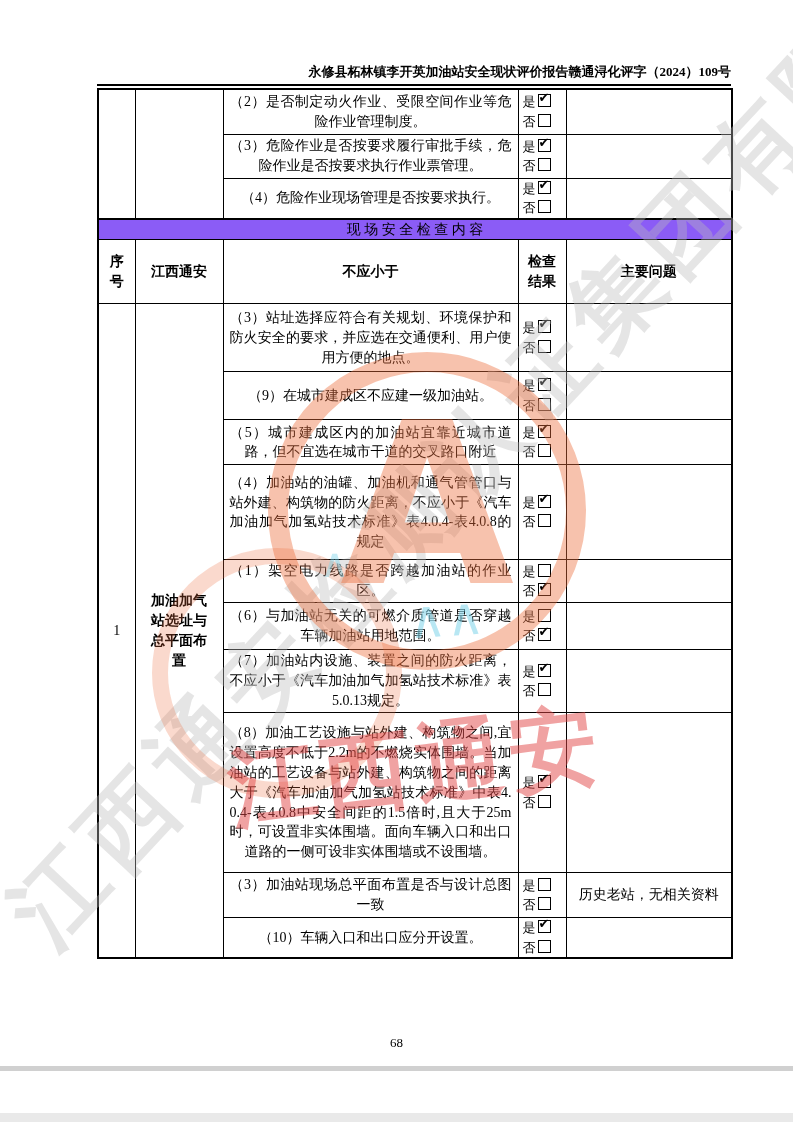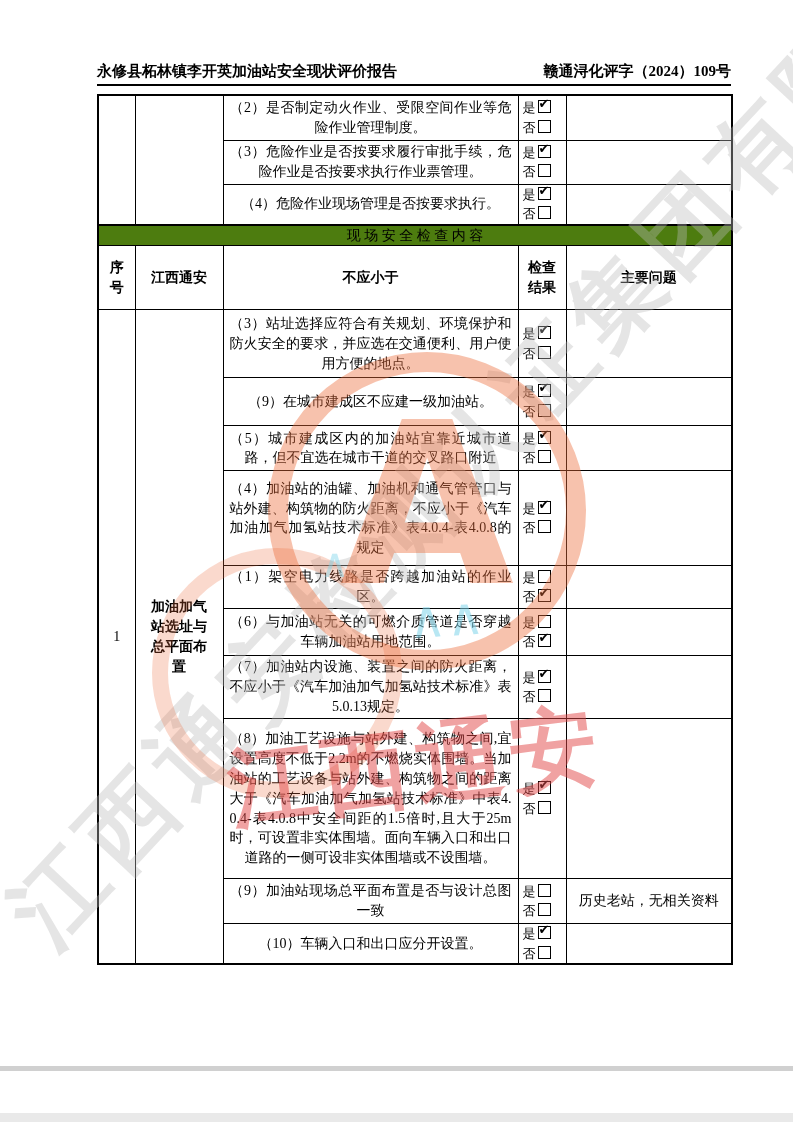--- a/index.html
+++ b/index.html
@@ -1,28 +1,28 @@
 <!DOCTYPE html>
 <html><head>
 <meta charset="utf-8">
 <style>
   html,body{margin:0;padding:0;background:#ffffff;}
   .page{position:relative;width:793px;height:1122px;background:#ffffff;overflow:hidden;
         font-family:"Liberation Serif",serif;color:#000;}
   
   .doc-header{position:absolute;left:97px;top:58px;width:634px;height:28px;
-    display:flex;justify-content:space-between;align-items:flex-end;
-    border-bottom:2px solid #000;font-size:15px;font-weight:bold;padding-bottom:3px;box-sizing:border-box;}
-  
-  .tbl-wrap{position:absolute;left:97px;top:94px;width:634px;border-radius:17px;}
+    display:flex;justify-content:flex-end;align-items:flex-end;
+    border-bottom:2px solid #000;font-size:13px;font-weight:bold;padding-bottom:3px;box-sizing:border-box;}
+  
+  .tbl-wrap{position:absolute;left:97px;top:88px;width:634px;border-radius:17px;}
   table{border-collapse:collapse;table-layout:fixed;width:634px;border:2px solid #000;}
   td{border:1px solid #000;padding:1px 6px;font-size:14px;line-height:1.42;
      vertical-align:middle;text-align:center;word-break:break-all;box-sizing:border-box;}
   td.content{text-align:justify;text-align-last:center;}
-  td.banner{background:#4d7c0f;border-top:2px solid #000;font-size:14px;height:21px;padding:0;}
+  td.banner{background:#8b5cf6;border-top:2px solid #000;font-size:14px;height:21px;padding:0;}
   td.hdr{font-weight:bold;white-space:pre-line;}
   td.item-cell{padding:0 13px;font-weight:bold;}
   
   td.res{font-size:13px;line-height:1.5;text-align:left;padding:0 2px 0 4px;}
   .cbline{white-space:nowrap;}
   .box{display:inline-block;width:11px;height:11px;border:1.4px solid #000;
        margin-left:2px;position:relative;top:1px;}
   .box::after{position:absolute;left:0px;top:-4px;font-size:13px;line-height:1;
        font-family:"DejaVu Sans",sans-serif;content:"";}
   td.res[data-state="yes"] .box-yes::after{content:"✔";}
@@ -175,21 +175,21 @@
       </tr>
       <tr style="height:160px">
         <td class="content">（8）加油工艺设施与站外建、构筑物之间,宜设置高度不低于2.2m的不燃烧实体围墙。当加油站的工艺设备与站外建、构筑物之间的距离大于《汽车加油加气加氢站技术标准》中表4.0.4-表4.0.8中安全间距的1.5倍时,且大于25m时，可设置非实体围墙。面向车辆入口和出口道路的一侧可设非实体围墙或不设围墙。</td>
         <td class="res" data-state="yes">
           <div class="cbline"><span>是</span><span class="box box-yes"></span></div>
           <div class="cbline"><span>否</span><span class="box box-no"></span></div>
         </td>
         <td></td>
       </tr>
       <tr style="height:45px">
-        <td class="content">（9）加油站现场总平面布置是否与设计总图一致</td>
+        <td class="content">（3）加油站现场总平面布置是否与设计总图一致</td>
         <td class="res" data-state="none">
           <div class="cbline"><span>是</span><span class="box box-yes"></span></div>
           <div class="cbline"><span>否</span><span class="box box-no"></span></div>
         </td>
         <td>历史老站，无相关资料</td>
       </tr>
       <tr style="height:40px">
         <td class="content">（10）车辆入口和出口应分开设置。</td>
         <td class="res" data-state="yes">
           <div class="cbline"><span>是</span><span class="box box-yes"></span></div>
@@ -205,16 +205,17 @@
     <div class="wm-company">江西通安检测认证集团有限公司</div>
     <div class="wm-ring2"></div>
     <div class="wm-ring">
       <span class="wm-ring-glyph">A</span>
     </div>
     <div class="wm-cyan2"></div>
     <div class="wm-cyan1"></div>
     <div class="wm-stamp">江西通安</div>
   </div>
 
+  <div class="page-number">68</div>
   <div class="page-gap"></div>
   <div class="page-edge"></div>
 
 </div>
 
 </body></html>

